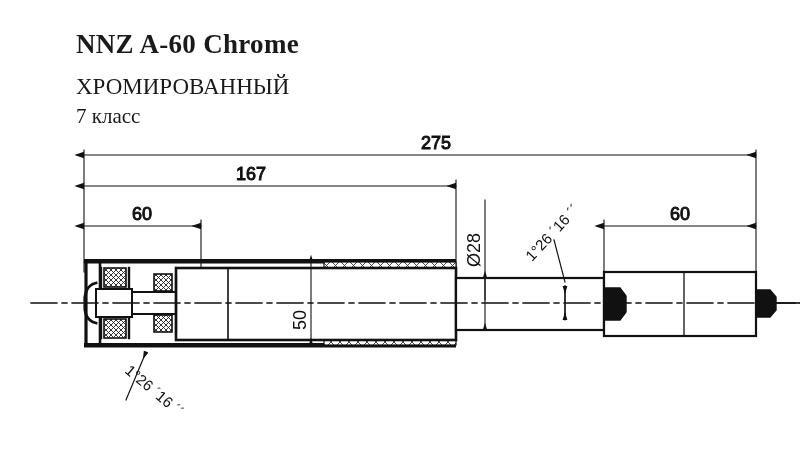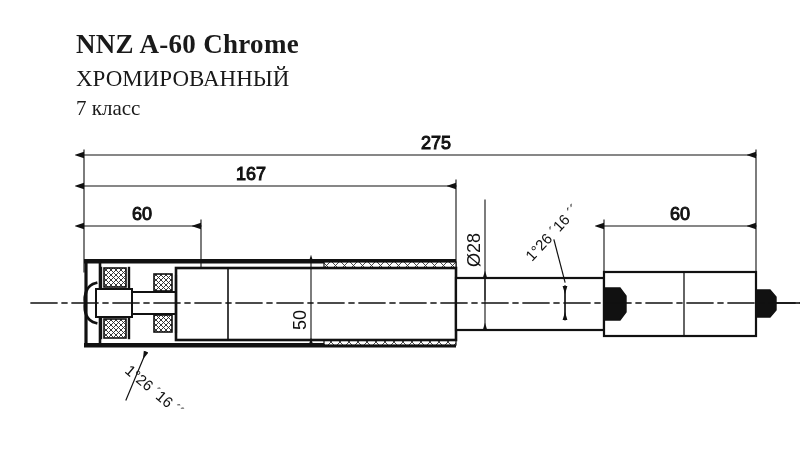--- a/index.html
+++ b/index.html
@@ -35,21 +35,21 @@
     letter-spacing: 0.3px;
     line-height: 1.05;
     white-space: nowrap;
   }
   .title-sub {
     font-family: "Liberation Serif", serif;
     font-weight: normal;
     font-size: 23px;
     color: #1a1a1a;
     line-height: 1.15;
-    margin-top: 8px;
+    margin-top: 16px;
     white-space: nowrap;
   }
   .title-class {
     font-family: "Liberation Serif", serif;
     font-weight: normal;
     font-size: 21px;
     color: #1a1a1a;
     line-height: 1.15;
     margin-top: 3px;
     white-space: nowrap;

